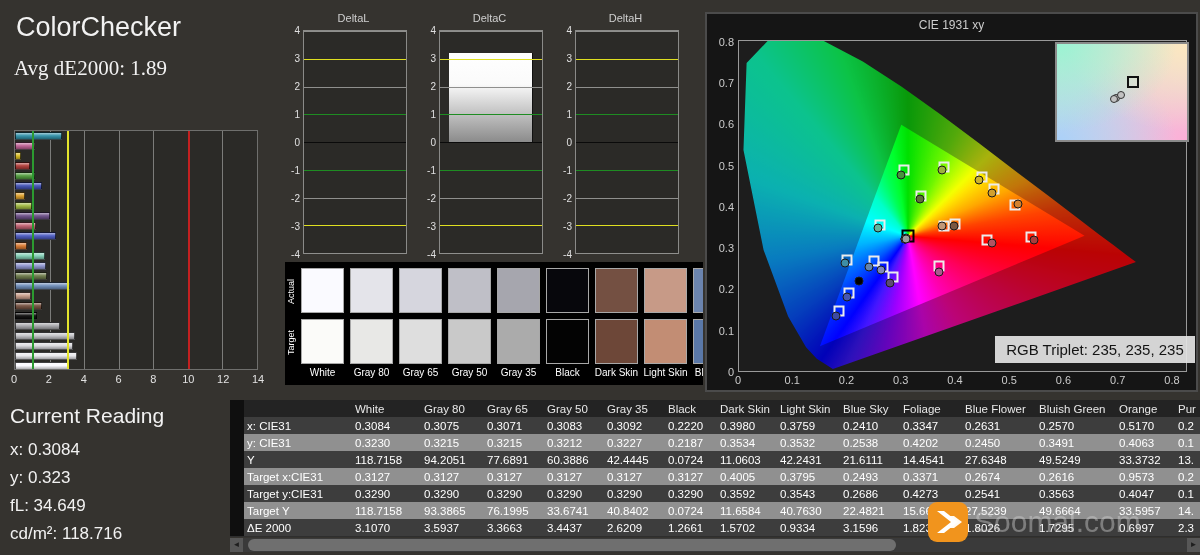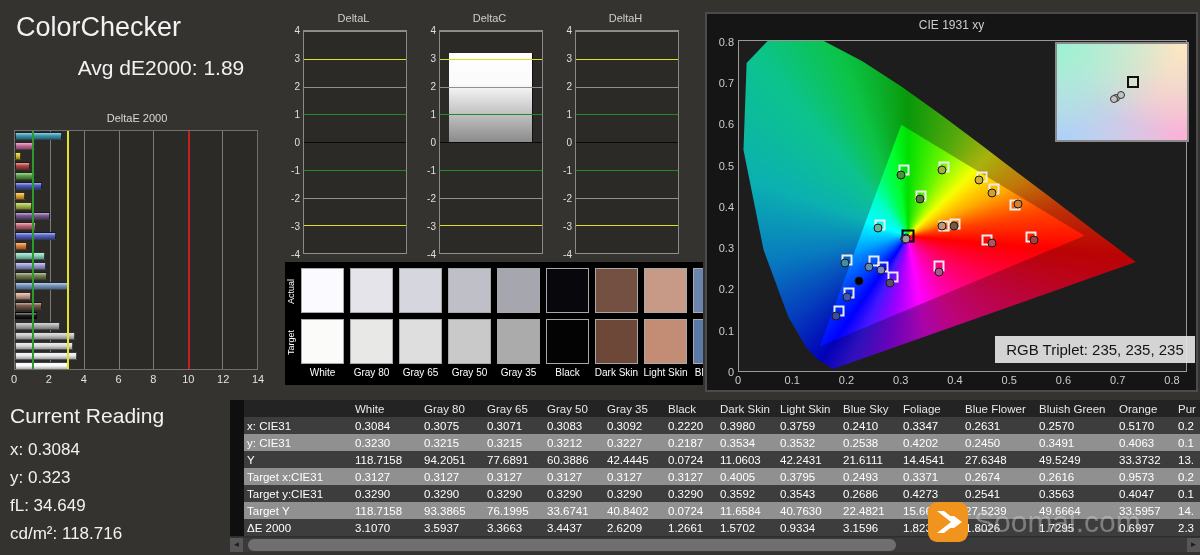--- a/index.html
+++ b/index.html
@@ -1,21 +1,21 @@
 <!DOCTYPE html>
 <html><head>
 <meta charset="utf-8">
 <style>
   html,body{margin:0;padding:0;background:#222;}
   .page{position:relative;width:1200px;height:555px;background:#35332f;overflow:hidden;
         font-family:"Liberation Sans",sans-serif;color:#eee;}
 
   
   .title{position:absolute;left:16px;top:12px;font-size:27px;color:#f2f2f2;}
-  .stats{position:absolute;left:36px;top:54px;width:250px;text-align:center;}
+  .stats{position:absolute;left:14px;top:54px;width:250px;font-family:Liberation Serif, serif;}
   .stat{font-size:21px;color:#f2f2f2;line-height:28px;}
 
   
   .bc-title{position:absolute;left:8px;top:112px;width:258px;text-align:center;font-size:11px;color:#d8d8d8;}
   .bc-plot{position:absolute;left:14px;top:130px;width:244px;height:240px;background:#2b2a27;
            border:1px solid #6f6f6d;box-sizing:border-box;overflow:hidden;}
   .vline{position:absolute;top:0;bottom:0;width:1px;background:#7c7c7a;}
   .refline{position:absolute;top:0;bottom:0;width:2px;}
   .bar-row{position:relative;height:10px;}
   .bar{position:absolute;left:0;top:1px;height:8px;box-sizing:border-box;border:1px solid rgba(0,0,0,.65);
@@ -102,21 +102,20 @@
 </head>
 <body>
 
 <div class="page">
 
   <div class="title">ColorChecker</div>
   <div class="stats">
     <div class="stat">Avg dE2000: 1.89</div>
   </div>
 
-  <div class="bc-title">DeltaE 2000</div>
   <div class="bc-plot" id="bars-plot">
       <div class="vline" style="left: 14.2857%;"></div>
       <div class="vline" style="left: 28.5714%;"></div>
       <div class="vline" style="left: 42.8571%;"></div>
       <div class="vline" style="left: 57.1429%;"></div>
       <div class="vline" style="left: 71.4286%;"></div>
       <div class="vline" style="left: 85.7143%;"></div>
       <div class="vline" style="left: 100%;"></div>
       <div class="bar-row">
         <div class="bar" style="width: 19.2857%; background-color: rgb(46, 143, 168);"></div>

